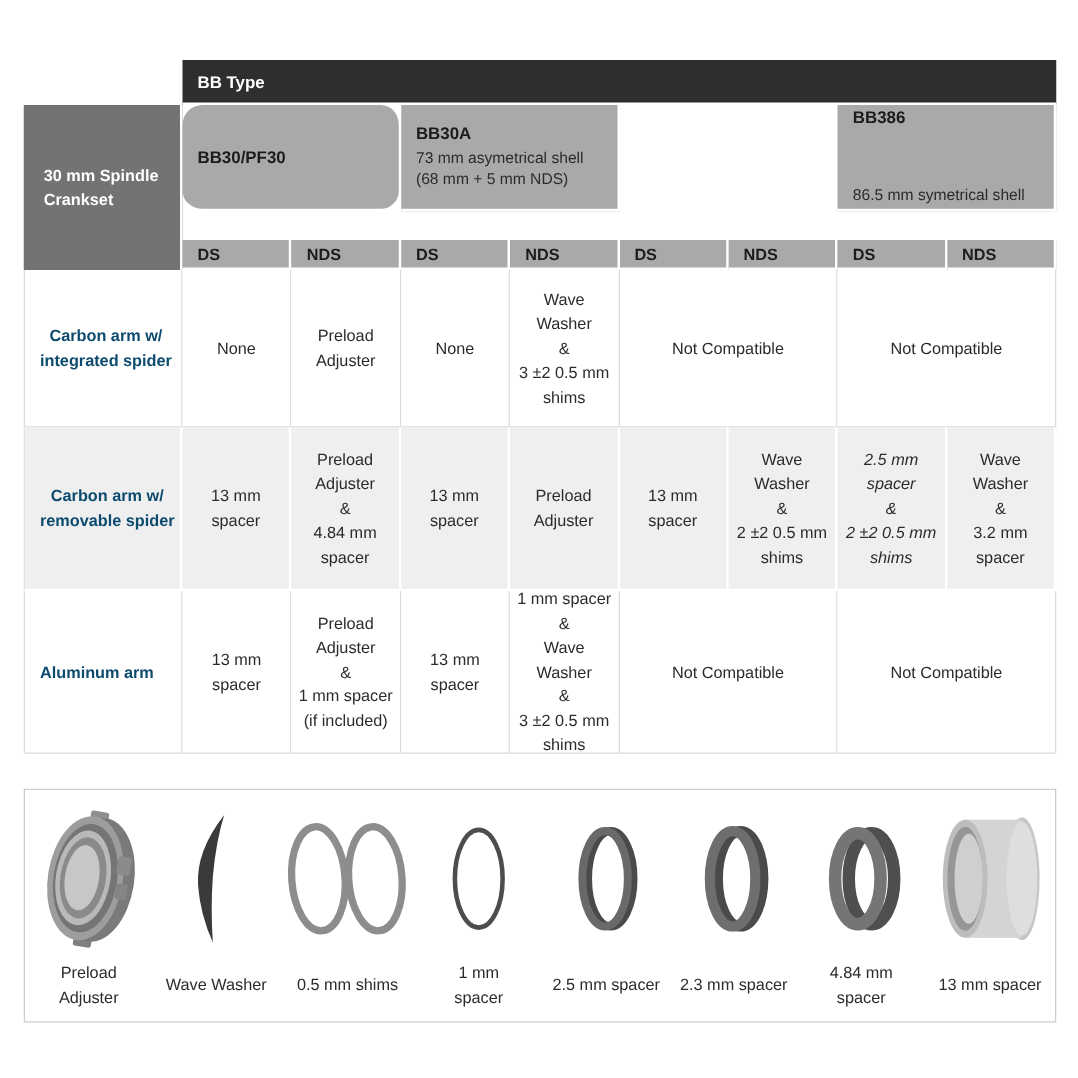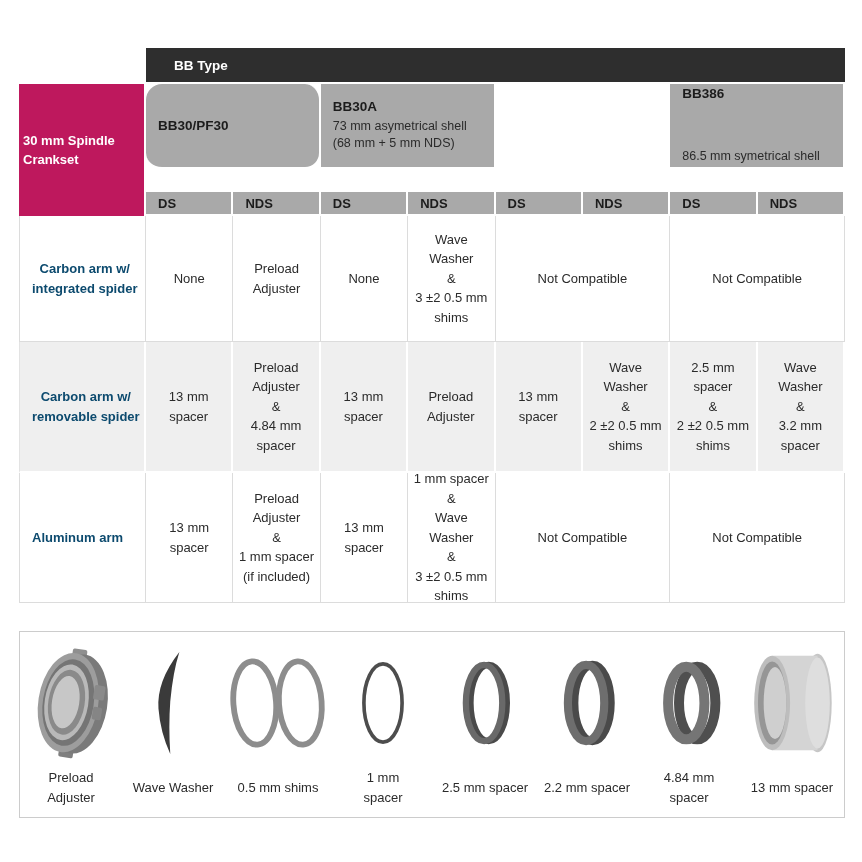--- a/index.html
+++ b/index.html
@@ -10,26 +10,26 @@
   }
   .bbtable{
     position:absolute;left:19px;top:48px;width:826px;
     display:grid;
     grid-template-columns:127px repeat(8,1fr);
     grid-template-rows:36px 85px 23px 24px 126px 131px 130px;
   }
   .bbtable > div{box-sizing:border-box;}
   .bar{
     background:#2e2e2e;color:#fff;font-weight:bold;font-size:13.5px;
-    display:flex;align-items:center;padding-left:28px;
+    display:flex;align-items:center;padding-left:12px;
     border-bottom:2px solid #fff;
   }
   .corner{
-    background:#be185d;color:#fff;font-weight:bold;font-size:13px;line-height:1.5;
-    display:flex;align-items:center;padding-left:4px;
+    background:#737373;color:#fff;font-weight:bold;font-size:13px;line-height:1.5;
+    display:flex;align-items:center;padding-left:16px;
     border-right:2px solid #fff;white-space:pre-line;
   }
   .gray{
     background:#a9a9a9;border-right:2px solid #fff;border-bottom:2px solid #fff;
   }
   .bbhead{
     display:flex;flex-direction:column;justify-content:center;
     padding:4px 10px 4px 12px;gap:4px;
   }
   .bbhead .nm{font-weight:bold;font-size:13.5px;color:#1c1c1c;}
@@ -128,21 +128,21 @@
 spacer</div>
     <div class="cell alt" style="grid-area: 6 / 5 / 7 / 6;">Preload
 Adjuster</div>
     <div class="cell alt" style="grid-area: 6 / 6 / 7 / 7;">13 mm
 spacer</div>
     <div class="cell alt" style="grid-area: 6 / 7 / 7 / 8;">Wave
 Washer
 &amp;
 2 ±2 0.5 mm
 shims</div>
-    <div class="cell alt" style="grid-area: 6 / 8 / 7 / 9;">2.5 mm
+    <div class="cell alt" style="grid-area: 6 / 8 / 7 / 9; font-style: italic;">2.5 mm
 spacer
 &amp;
 2 ±2 0.5 mm
 shims</div>
     <div class="cell alt" style="grid-area: 6 / 9 / 7 / 10;">Wave
 Washer
 &amp;
 3.2 mm
 spacer</div>
     <div class="cell rowlabel" style="grid-area: 7 / 1 / 8 / 2;">Aluminum arm</div>
@@ -222,21 +222,21 @@
       </div>
       <div class="lbl">2.5 mm spacer</div>
     </div>
     <div class="legend-item">
       <div class="img">
         <svg width="100" height="128" viewBox="0 0 110 132">
     <ellipse cx="61" cy="66" rx="20" ry="42" fill="none" stroke="#4a4a4a" stroke-width="9"></ellipse>
     <ellipse cx="54" cy="66" rx="20" ry="42" fill="none" stroke="#6e6e6e" stroke-width="9"></ellipse>
         </svg>
       </div>
-      <div class="lbl">2.2 mm spacer</div>
+      <div class="lbl">2.3 mm spacer</div>
     </div>
     <div class="legend-item">
       <div class="img">
         <svg width="100" height="128" viewBox="0 0 110 132">
     <ellipse cx="64" cy="66" rx="20" ry="40" fill="none" stroke="#4f4f4f" stroke-width="11"></ellipse>
     <ellipse cx="52" cy="66" rx="20" ry="40" fill="none" stroke="#757575" stroke-width="11"></ellipse>
         </svg>
       </div>
       <div class="lbl">4.84 mm
 spacer</div>

